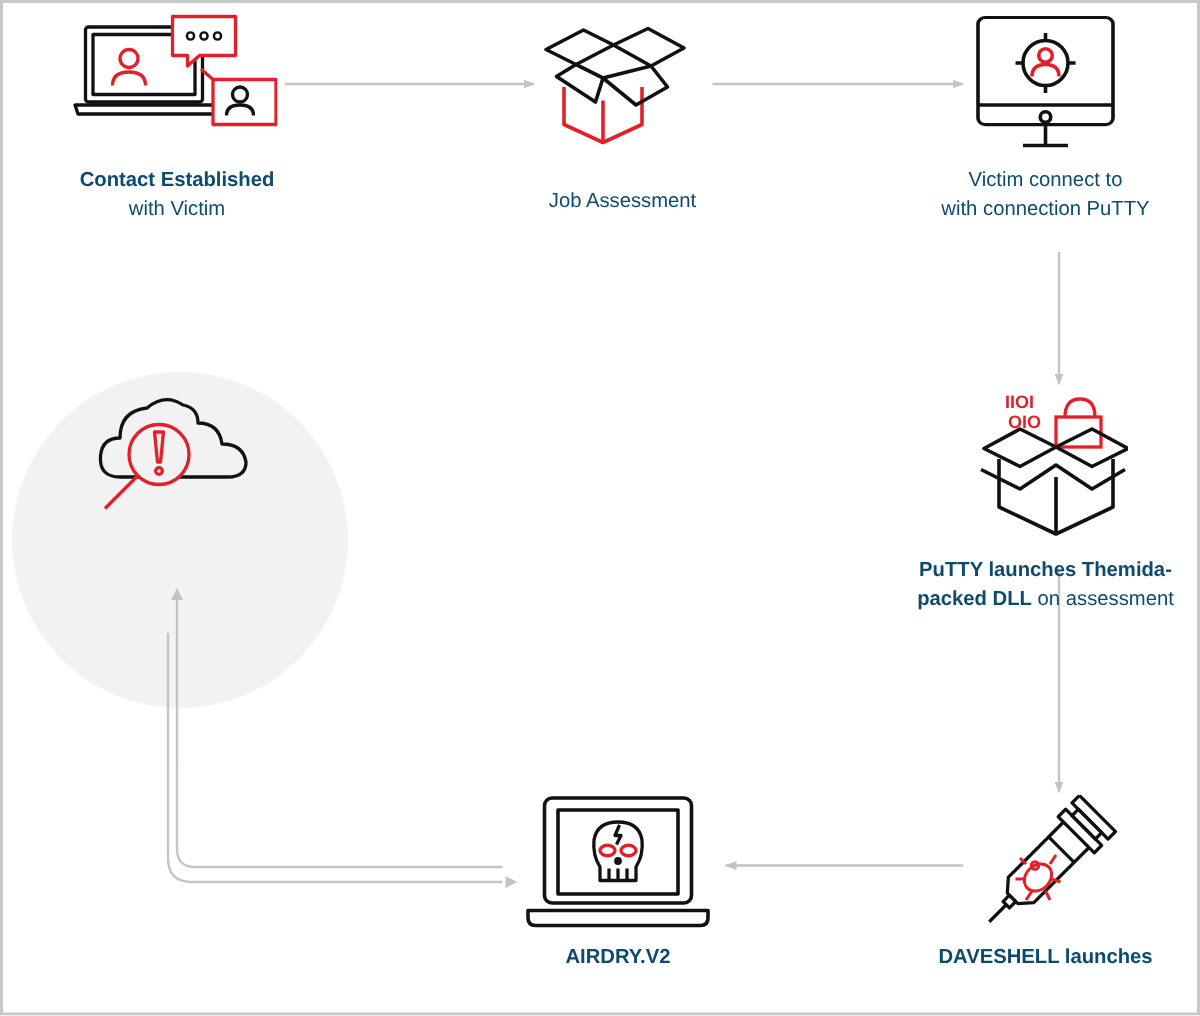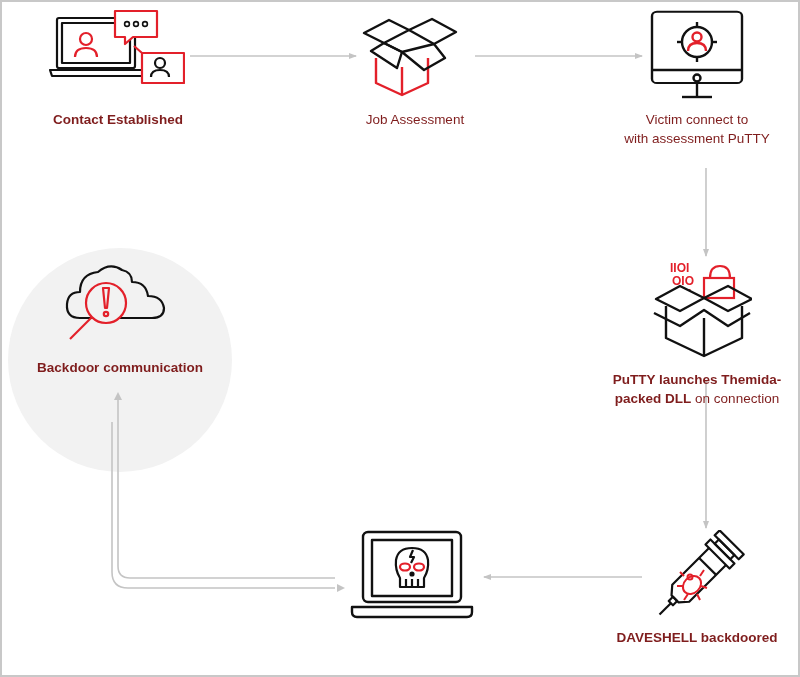--- a/index.html
+++ b/index.html
@@ -1,20 +1,20 @@
 <!DOCTYPE html>
 <html><head>
 <meta charset="utf-8">
 <style>
   html, body { margin: 0; padding: 0; background: #ffffff; }
   body { width: 800px; height: 677px; position: relative; overflow: hidden; font-family: "Liberation Sans", "DejaVu Sans", sans-serif; }
   .frame { position: absolute; left: 0; top: 0; width: 796px; height: 673px; border: 2px solid #c8c8c8; background: #fff; }
   .bg-circle { position: absolute; left: 8px; top: 248px; width: 224px; height: 224px; border-radius: 50%; background: #f2f2f2; }
   svg.flow { position: absolute; left: 0; top: 0; width: 800px; height: 677px; }
-  .label { position: absolute; text-align: center; font-size: 13.5px; line-height: 19px; color: #7f1d1d; white-space: nowrap; }
+  .label { position: absolute; text-align: center; font-size: 13.5px; line-height: 19px; color: #0c4a6e; white-space: nowrap; }
   .label .b { font-weight: bold; }
   .label .r { font-weight: normal; }
   .icon { position: absolute; }
 </style>
 </head>
 <body>
 
 <div class="frame"></div>
 <div class="bg-circle"></div>
 
@@ -140,38 +140,39 @@
     <path d="M18 58 Q4 58 5 44 Q6 32 18 32 Q18 14 36 12 Q48 2 60 10 Q70 12 70 22 Q84 22 86 36 Q100 36 102 48 Q102 58 90 58 Z" stroke="#111"></path>
     <circle cx="44" cy="43" r="20" stroke="#e3202a" fill="#f2f2f2"></circle>
     <line x1="30" y1="57" x2="8" y2="79" stroke="#e3202a"></line>
     <path d="M41 28 L47 28 L45 48 L43 48 Z" stroke="#e3202a"></path>
     <circle cx="44" cy="54" r="2.2" stroke="#e3202a"></circle>
   </g>
 </svg>
 
 <div class="label" style="left:18px;top:110px;width:200px">
   <div class="b">Contact Established</div>
+  <div class="r">with Victim</div>
 </div>
 
-<div class="label" style="left:315px;top:110px;width:200px">
+<div class="label" style="left:315px;top:124px;width:200px">
   <div class="r">Job Assessment</div>
 </div>
 
 <div class="label" style="left:597px;top:110px;width:200px">
   <div class="r">Victim connect to</div>
-  <div class="r">with assessment PuTTY</div>
+  <div class="r">with connection PuTTY</div>
 </div>
 
 <div class="label" style="left:582px;top:370px;width:230px">
   <div class="b">PuTTY launches Themida-</div>
-  <div><span class="b">packed DLL</span><span class="r"> on connection</span></div>
+  <div><span class="b">packed DLL</span><span class="r"> on assessment</span></div>
 </div>
 
 <div class="label" style="left:597px;top:628px;width:200px">
-  <div class="b">DAVESHELL backdoored</div>
+  <div class="b">DAVESHELL launches</div>
 </div>
 
 <div class="label" style="left:312px;top:628px;width:200px">
+  <div class="b">AIRDRY.V2</div>
 </div>
 
 <div class="label" style="left:10px;top:358px;width:220px">
-  <div class="b">Backdoor communication</div>
 </div>
 
 </body></html>

